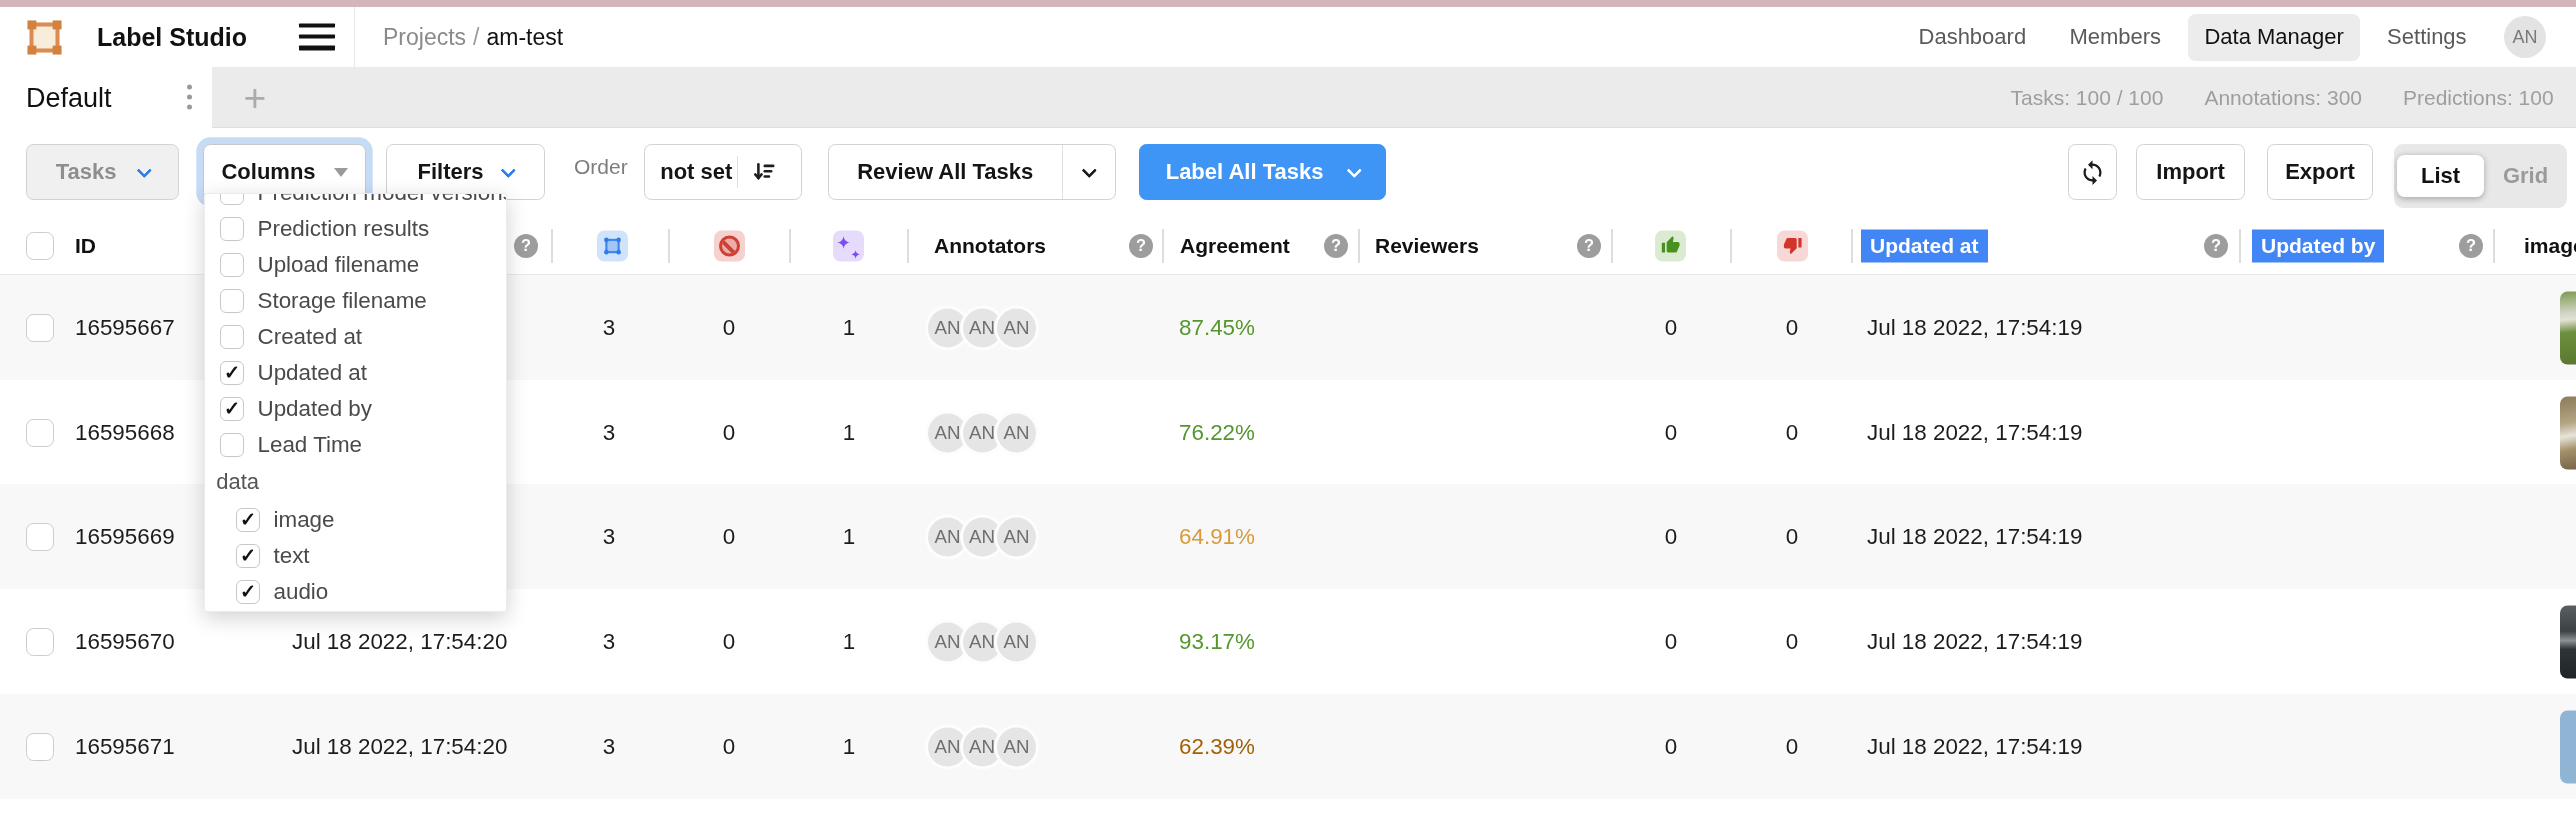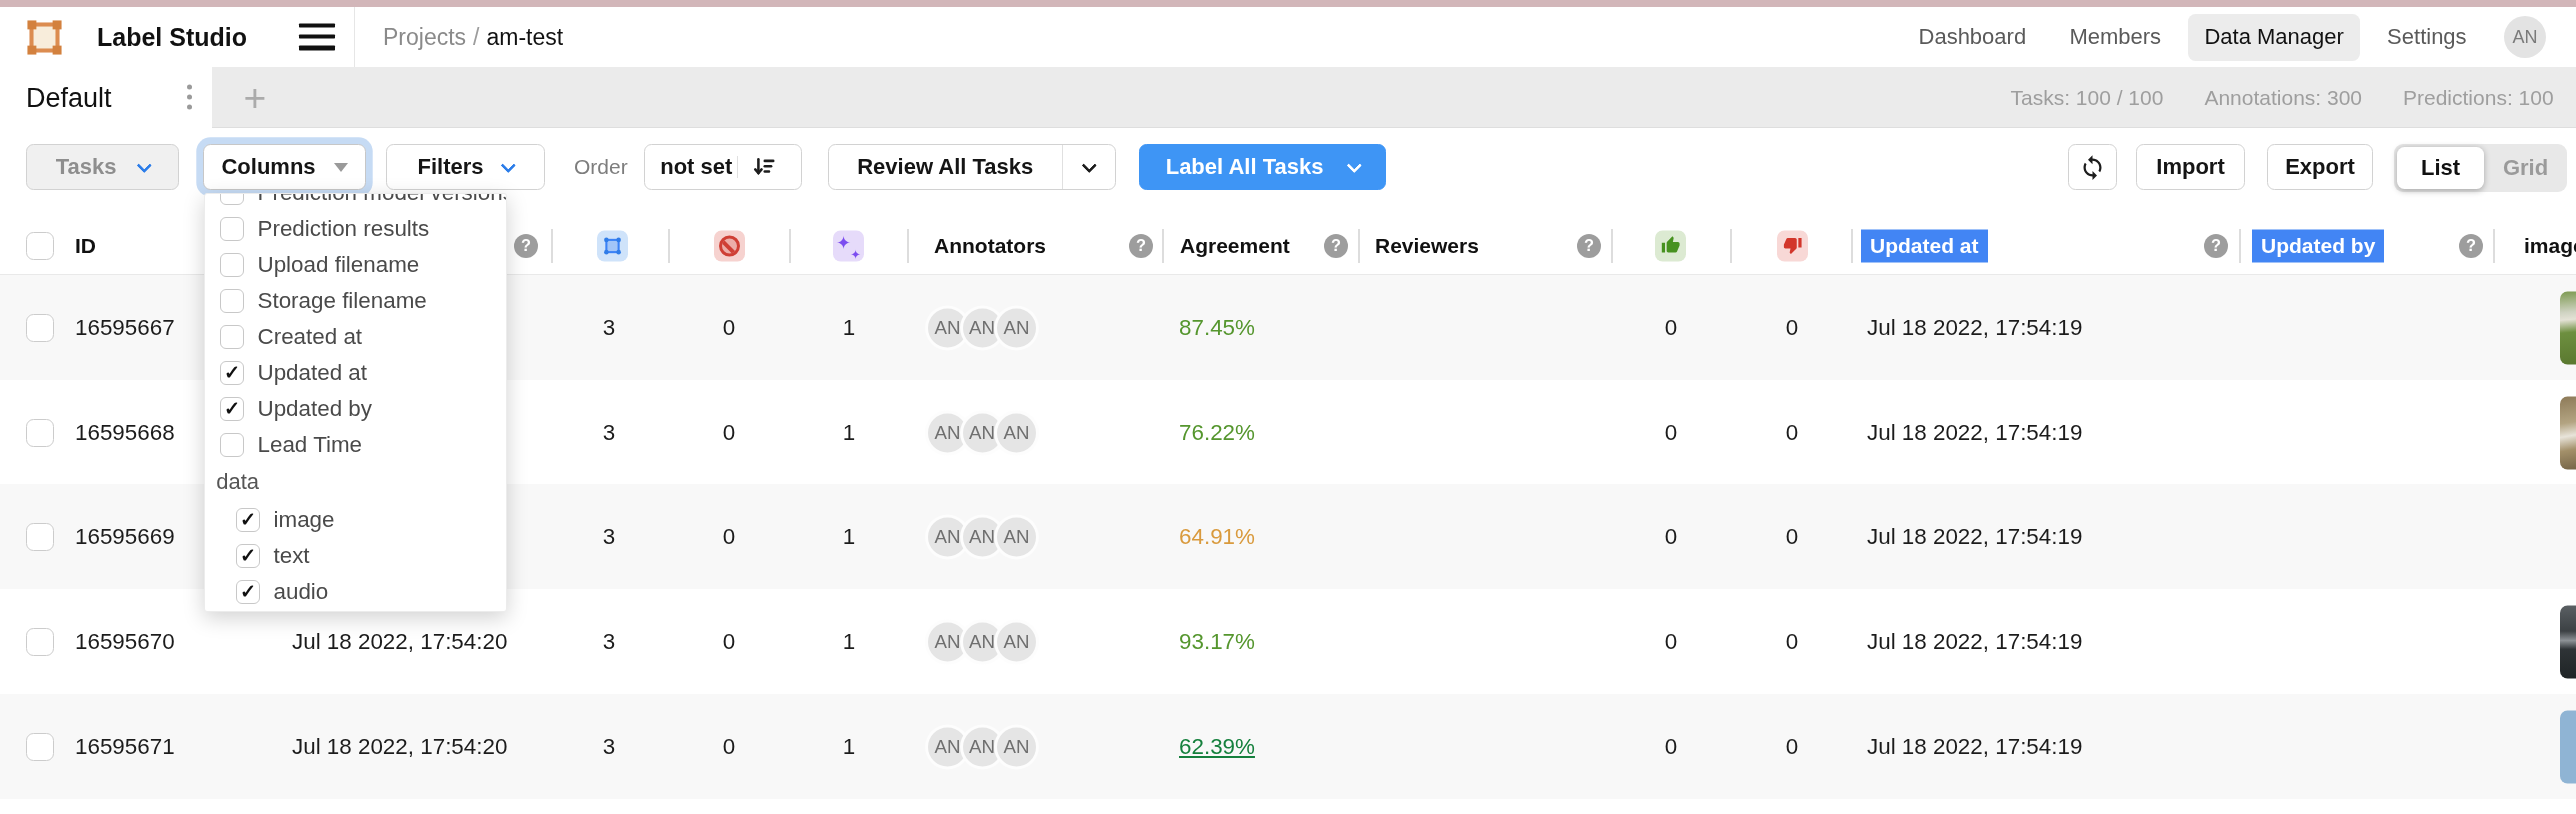--- a/index.html
+++ b/index.html
@@ -30,38 +30,38 @@
   
   .tab-bar { position:absolute; left:0; top:67px; width:2576px; height:61px; background:#ebebeb; border-bottom:0.7px solid #dedede; }
   .tab-active { position:absolute; left:0; top:0; width:212px; height:62px; background:#fff; display:flex; align-items:center; }
   .tab-label { margin-left:26px; font-size:27px; color:#111; }
   .tab-menu { position:absolute; left:182px; top:50%; transform:translateY(-50%); display:flex; flex-direction:column; gap:5.2px; padding:4.5px; cursor:pointer; }
   .tab-menu .dot { width:5.2px; height:5.2px; border-radius:50%; background:#9a9a9a; }
   .tab-add { position:absolute; left:229px; top:0; height:61px; width:52px; display:flex; align-items:center; justify-content:center; font-size:39px; font-weight:300; color:#ababab; cursor:pointer; }
   .tab-stats { position:absolute; right:22.4px; top:0; height:61px; display:flex; align-items:center; gap:41px; font-size:21px; color:#9e9e9e; }
 
   
-  .btn { position:absolute; top:144px; height:46px; background:#fff; border:1.5px solid #d2d2d2; border-radius:7.5px; display:flex; align-items:center; justify-content:center; font-size:22px; font-weight:700; color:#151515; cursor:pointer; }
+  .btn { position:absolute; top:144px; height:56px; background:#fff; border:1.5px solid #d2d2d2; border-radius:7.5px; display:flex; align-items:center; justify-content:center; font-size:22px; font-weight:700; color:#151515; cursor:pointer; }
   .chev { display:inline-block; width:10.5px; height:10.5px; border-right:3.7px solid #2c7de9; border-bottom:3.7px solid #2c7de9; transform:rotate(45deg) translate(-1.5px,-1.5px); border-radius:1.5px; }
   .chev.black { border-color:#1d1d1d; }
   .chev.white { border-color:#fff; }
   .tri-down { width:0; height:0; border-left:7.5px solid transparent; border-right:7.5px solid transparent; border-top:9px solid #9a9a9a; }
   .btn-tasks { left:26px; width:153px; background:#f0f0f0; color:#8e8e8e; gap:22.4px; }
   .btn-columns { left:203px; width:163px; gap:18px; border-color:#c7c7c7; box-shadow:0 0 0 6.7px rgba(118,170,229,.42); }
   .btn-filters { left:386px; width:159px; gap:19.4px; }
   .order-label { position:absolute; left:574px; top:144px; height:46px; display:flex; align-items:center; font-size:21px; color:#7d7d7d; }
   .btn-notset { left:644px; width:158px; padding:11px; }
   .seg { height:100%; display:flex; align-items:center; justify-content:center; }
   .seg-divider { width:1.5px; height:100%; background:#e0e0e0; }
   .btn-review { left:828px; width:288px; padding:0; }
   .btn-labelall { left:1139px; width:247px; background:#3e95f5; border-color:#3e95f5; color:#fff; gap:25.4px; }
   .btn-refresh { left:2068px; width:49px; }
   .btn-import { left:2136px; width:109px; }
   .btn-export { left:2267px; width:106px; }
-  .view-toggle { position:absolute; left:2394px; top:144px; width:173px; height:48px; background:#e8e8e8; border-radius:9px; display:flex; align-items:center; }
+  .view-toggle { position:absolute; left:2394px; top:144px; width:173px; height:64px; background:#e8e8e8; border-radius:9px; display:flex; align-items:center; }
   .view-list { width:87px; height:42px; margin-left:3px; background:#fff; border-radius:7.5px; box-shadow:0 1.5px 6px rgba(0,0,0,.28); display:flex; align-items:center; justify-content:center; font-size:22px; font-weight:700; color:#111; cursor:pointer; }
   .view-grid { flex:1; display:flex; align-items:center; justify-content:center; font-size:22px; font-weight:700; color:#9a9a9a; cursor:pointer; }
 
   
   .dm-header { position:absolute; left:0; top:217px; width:2576px; height:58px; background:#fff; border-bottom:1.5px solid #e9e9e9; }
   .dm-row { position:absolute; left:0; width:2576px; height:105px; }
   .row-odd { background:#f8f8f8; }
   .row-even { background:#fff; }
   .cell { position:absolute; top:50%; transform:translateY(-50%); font-size:22.4px; color:#1c1c1c; white-space:nowrap; }
   .hcell { position:absolute; top:50%; transform:translateY(-50%); font-size:21px; font-weight:700; color:#111; white-space:nowrap; }
@@ -335,21 +335,21 @@
     <div class="cell" style="left:75px">16595671</div>
     <div class="cell" style="left:292px">Jul 18 2022, 17:54:20</div>
     <div class="cell num" style="left:579px;width:60px">3</div>
     <div class="cell num" style="left:699px;width:60px">0</div>
     <div class="cell num" style="left:819px;width:60px">1</div>
     <div class="avatars">
       <div class="av">AN</div>
       <div class="av">AN</div>
       <div class="av">AN</div>
     </div>
-    <div class="cell" style="left: 1179px; color: #15803d; text-decoration: underline;">62.39%</div>
+    <div class="cell" style="left: 1179px; color: #a16207;">62.39%</div>
     <div class="cell num" style="left:1641px;width:60px">0</div>
     <div class="cell num" style="left:1762px;width:60px">0</div>
     <div class="cell" style="left:1867px">Jul 18 2022, 17:54:19</div>
     <div class="thumb thumb-5"></div>
   </div>
 
   <div class="dropdown">
     <div class="dd-inner">
       <div class="dd-item">
         <span class="dd-check"></span>

